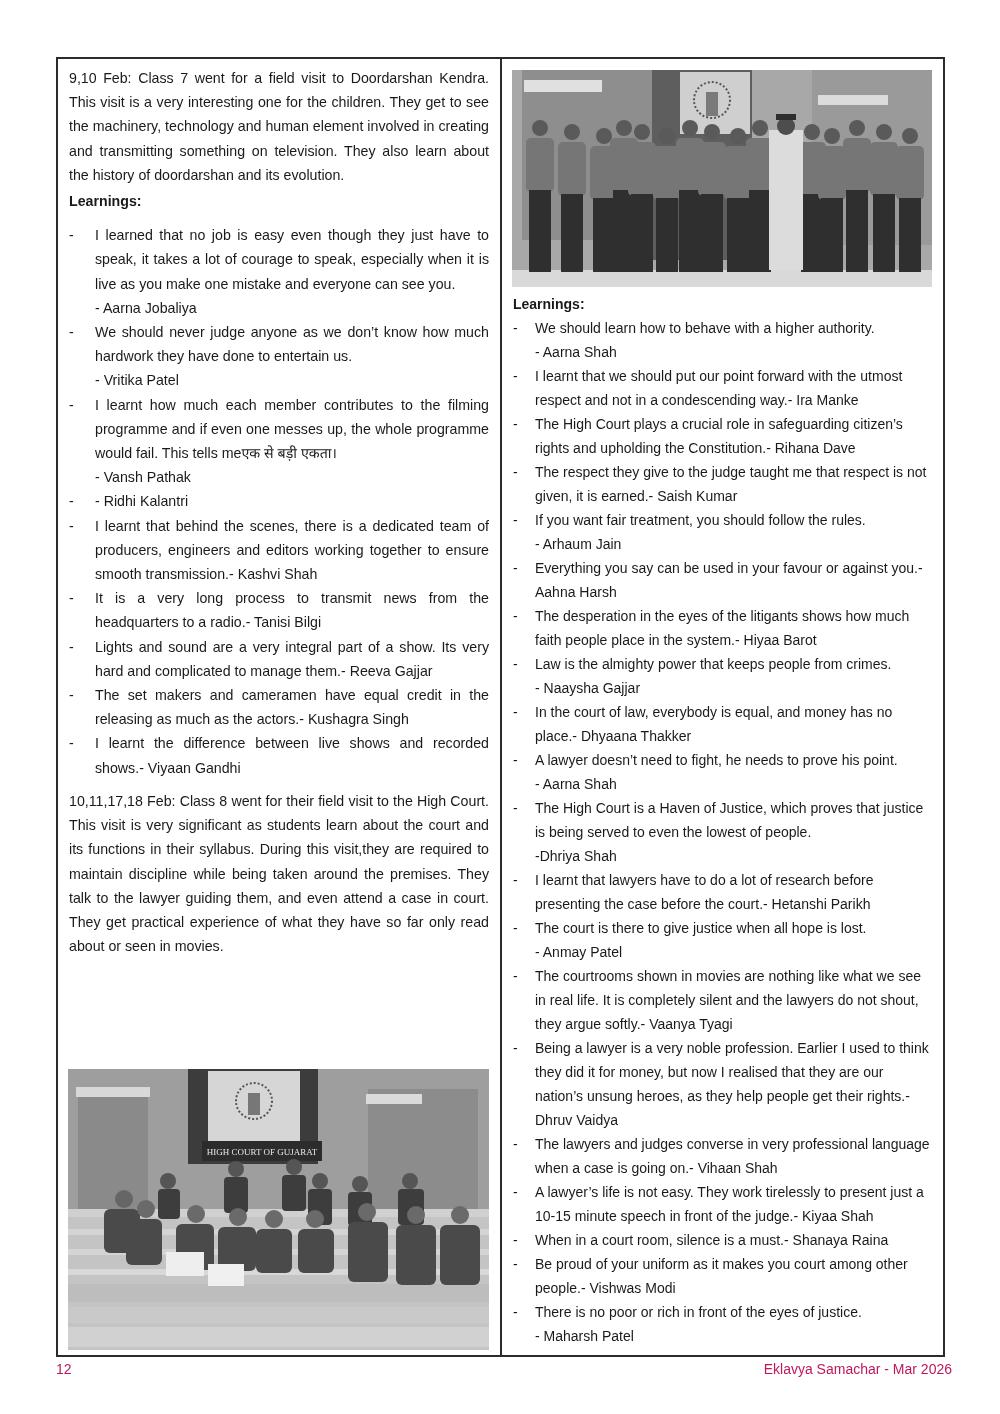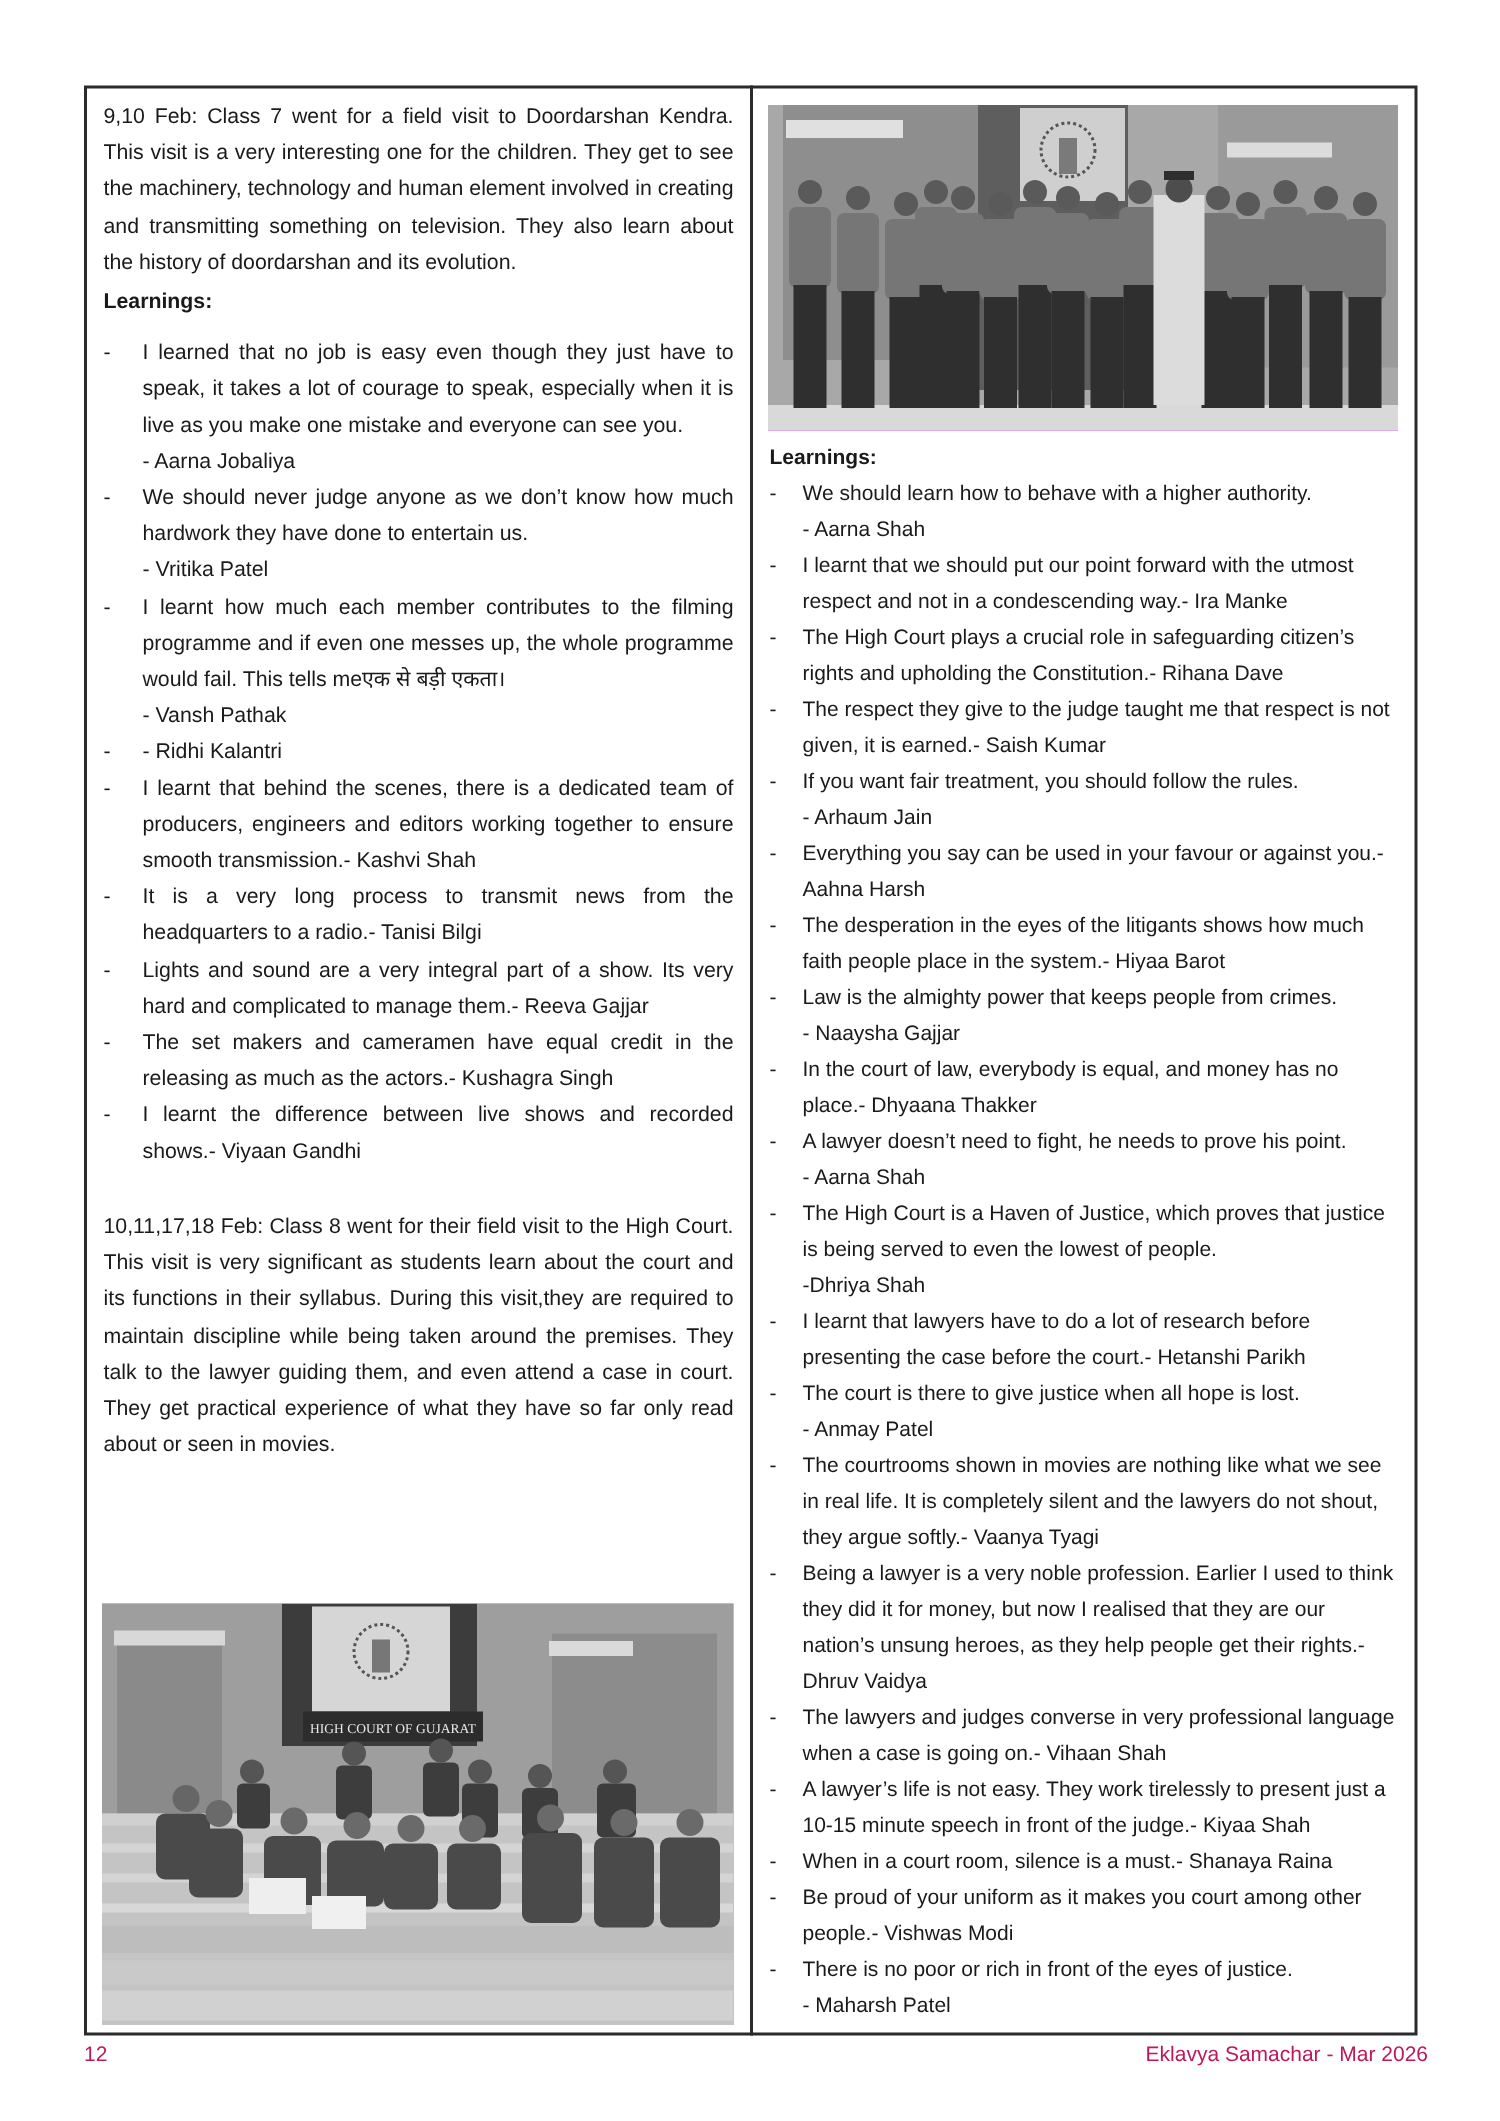--- a/index.html
+++ b/index.html
@@ -36,26 +36,26 @@
     .left-learnings { margin-top: 10px; }
     .list { list-style: none; }
     .list li { position: relative; padding-left: 26px; }
     .col-left .list li { text-align: justify; }
     .list li .dash {
       position: absolute; left: 0; top: 0;
       width: 10px;
     }
     .col-right .list li { padding-left: 22px; }
     .author { display: block; }
-    .section2 { margin-top: 26px; }
+    .section2 { margin-top: 9px; }
 
     .photo {
       position: absolute;
       overflow: hidden;
-      background: #d946ef;
+      background: #f0abfc;
     }
     .photo1 { left: 512px; top: 70px; width: 420px; height: 217px; }
     .photo2 { left: 68px; top: 1069px; width: 421px; height: 281px; }
     .photo svg { display: block; width: 100%; height: 100%; }
 
     .footer {
       position: absolute;
       top: 1360px;
       font-size: 14px;
       line-height: 18px;

